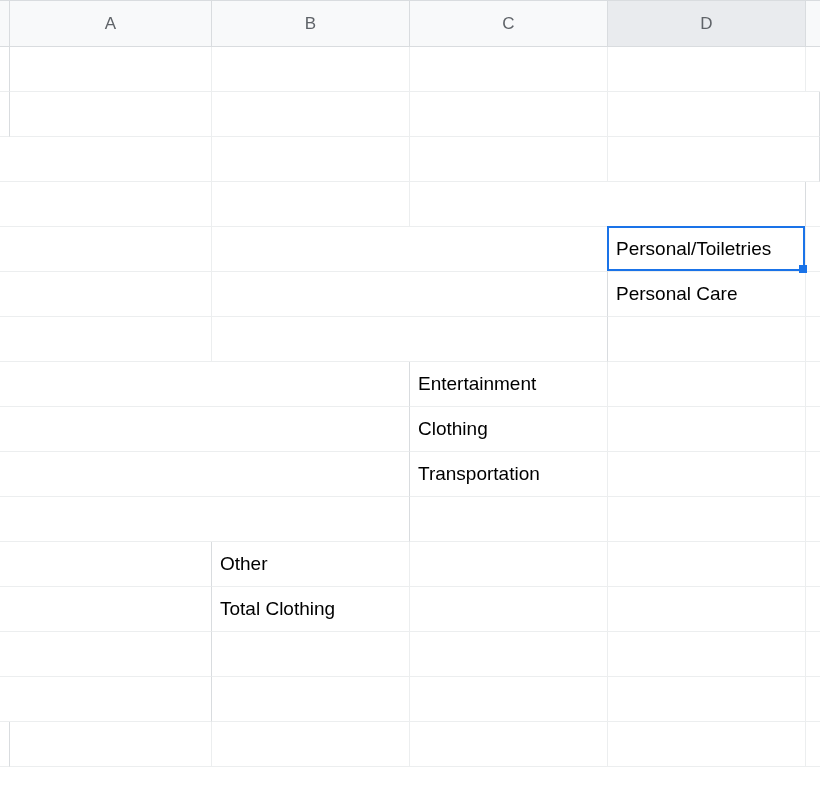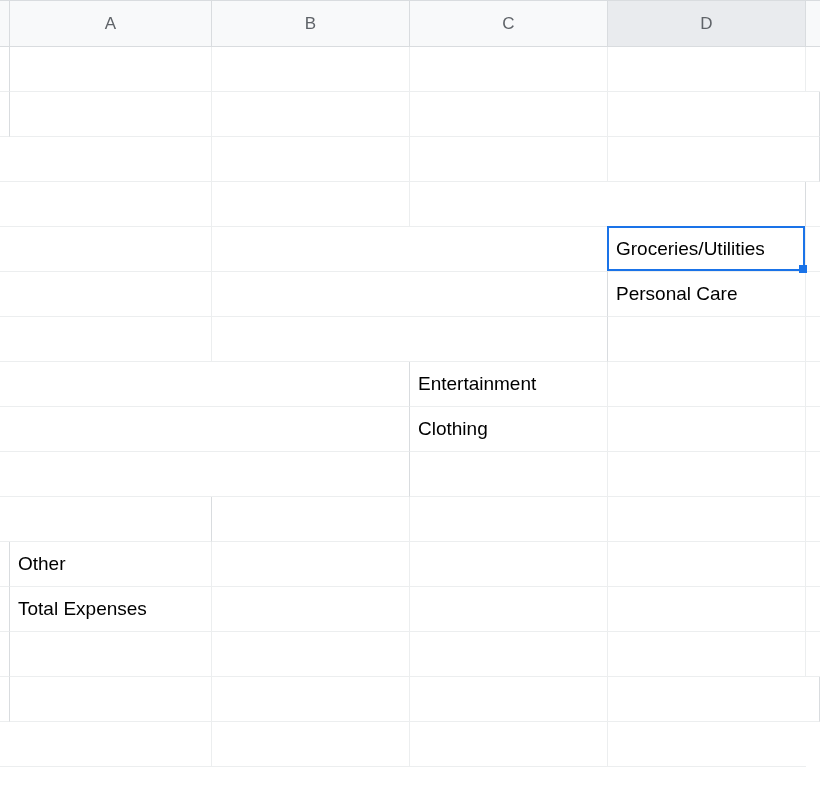--- a/index.html
+++ b/index.html
@@ -138,21 +138,21 @@
   <div class="right-stub"></div>
 
   <div class="row-stub"></div>
   <div class="cell"></div>
   <div class="cell"></div>
   <div class="cell"></div>
   <div class="right-stub"></div>
 
   <div class="row-stub"></div>
   <div class="cell">
-      <span>Groceries/Utilities</span>
+      <span>Personal/Toiletries</span>
     </div>
   <div class="cell"></div>
   <div class="cell"></div>
   <div class="cell"></div>
   <div class="right-stub"></div>
 
   <div class="row-stub"></div>
   <div class="cell">
       <span>Personal Care</span>
     </div>
@@ -179,20 +179,23 @@
   <div class="row-stub"></div>
   <div class="cell">
       <span>Clothing</span>
     </div>
   <div class="cell"></div>
   <div class="cell"></div>
   <div class="cell"></div>
   <div class="right-stub"></div>
 
   <div class="row-stub"></div>
+  <div class="cell">
+      <span>Transportation</span>
+    </div>
   <div class="cell"></div>
   <div class="cell"></div>
   <div class="cell"></div>
   <div class="right-stub"></div>
 
   <div class="row-stub"></div>
   <div class="cell"></div>
   <div class="cell"></div>
   <div class="cell"></div>
   <div class="right-stub"></div>
@@ -201,21 +204,21 @@
   <div class="cell">
       <span>Other</span>
     </div>
   <div class="cell"></div>
   <div class="cell"></div>
   <div class="cell"></div>
   <div class="right-stub"></div>
 
   <div class="row-stub"></div>
   <div class="cell">
-      <span>Total Expenses</span>
+      <span>Total Clothing</span>
     </div>
   <div class="cell"></div>
   <div class="cell"></div>
   <div class="cell"></div>
   <div class="right-stub"></div>
 
   <div class="row-stub"></div>
   <div class="cell">
       <span></span>
     </div>

